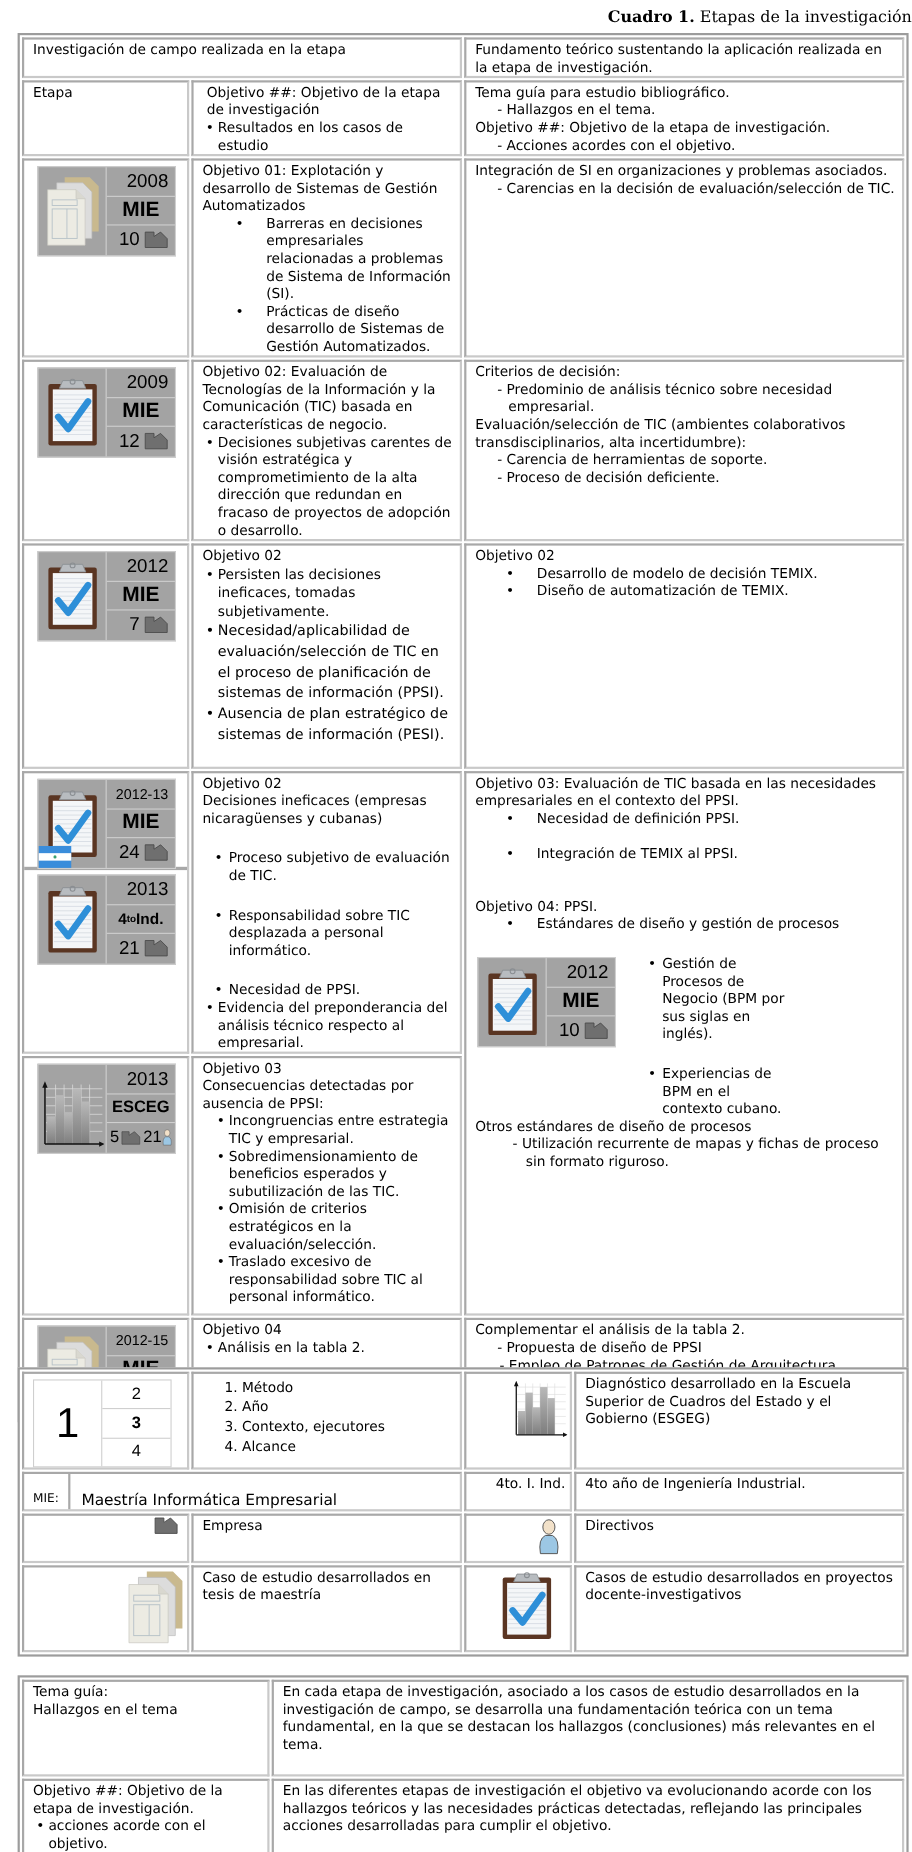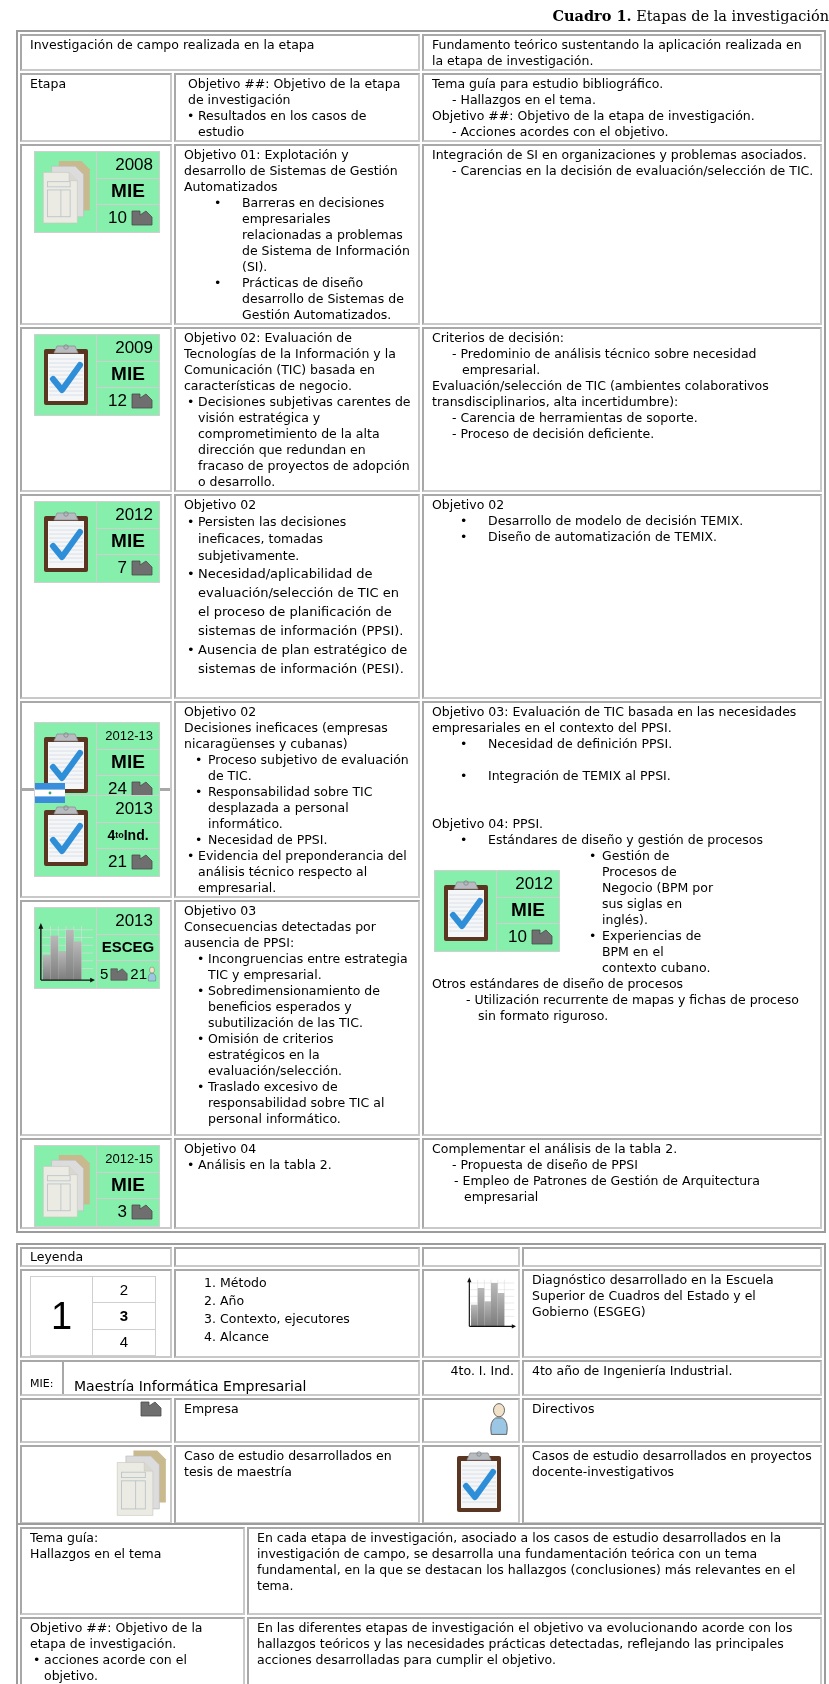--- a/index.html
+++ b/index.html
@@ -13,26 +13,26 @@
   .main { top: 30px; left: 16px; width: 810px; }
   .leg { top: 1243px; left: 16px; width: 810px; }
   .notes { top: 1523px; left: 16px; width: 810px; }
   ul.b { margin: 0; padding-left: 14px; list-style: none; }
   ul.b li { position: relative; }
   ul.b li::before { content: "•"; position: absolute; left: -11px; }
   ul.ind { margin: 0; padding-left: 58px; list-style: none; }
   ul.ind li { position: relative; }
   ul.ind li::before { content: "•"; position: absolute; left: -28px; }
   ul.ind2 { margin: 0; padding-left: 24px; list-style: none; }
-  ul.ind2 li { position: relative; }
+  ul.ind2 li { position: relative; margin-top: 20px; }
   ul.ind2 li::before { content: "•"; position: absolute; left: -13px; }
   .dash { padding-left: 30px; text-indent: -10px; }
   .dash2 { padding-left: 46px; text-indent: -12px; }
   
-  .badge { display: inline-flex; border: 1px solid #cfcfcf; background: #86efac; margin: 4px 0 0 4px; }
+  .badge { display: inline-flex; border: 1px solid #cfcfcf; background: #a3a3a3; margin: 4px 0 0 4px; }
   .badge .ico { width: 62px; height: 80px; display: flex; align-items: center; justify-content: center; border-right: 1px solid #cfcfcf; position: relative; }
   .badge .col { width: 62px; display: flex; flex-direction: column; }
   .badge .col div { height: 26.6px; border-bottom: 1px solid #cfcfcf; display: flex; align-items: center; justify-content: flex-end; padding-right: 6px; font-family: "Liberation Sans", sans-serif; font-size: 17px; }
   .badge .col div:last-child { border-bottom: none; }
   .badge .col .ctx { font-weight: bold; font-size: 19px; justify-content: center; padding-right: 0; }
   .badge .col .yr-s { font-size: 13px; }
   .badge .col .ctx-s { font-size: 14px; }
   .bld { display: inline-block; width: 22px; height: 16px; margin-left: 4px; }
   .flag { position: absolute; left: 0; bottom: 0; width: 30px; height: 20px; }
   .sup { font-size: 9px; vertical-align: super; font-weight: bold; }
@@ -242,21 +242,21 @@
       <div>Objetivo 02</div>
       <ul class="ind" style="padding-left:56px">
         <li>Desarrollo de modelo de decisión TEMIX.</li>
         <li>Diseño de automatización de TEMIX.</li>
       </ul>
     </td>
   </tr>
 
   <tr>
     <td style="height:190px;padding:0">
-      <div style="height:88px;padding:15px 0 0 8px;border-bottom:3px solid #a8a8a8">
+      <div style="height:88px;padding:1px 0 0 8px;border-bottom:3px solid #a8a8a8">
         <div class="badge">
           <div class="ico">
             <svg width="50" height="66">
                   <use href="#sym-clip"></use>
                 </svg>
             <svg class="flag" viewBox="0 0 30 20">
               <rect width="30" height="20" fill="#3a8ddb"></rect>
                   <rect y="6.6" width="30" height="6.8" fill="#fff"></rect>
                   <circle cx="15" cy="10" r="1.4" fill="#3aa070"></circle>
             </svg>
@@ -421,26 +421,20 @@
   </table>
 
 <table class="t leg">
   <colgroup>
       <col style="width:152px">
       <col style="width:246px">
       <col style="width:98px">
       <col>
     </colgroup>
   <tbody>
-      <tr>
-    <td style="height:18px;padding-top:0">Leyenda</td>
-    <td></td>
-        <td></td>
-        <td></td>
-  </tr>
   <tr>
     <td style="height:88px">
       <div style="display:flex;border:1px solid #cfcfcf;width:126px;height:80px;margin:4px 0 0 0">
         <div style="width:62px;display:flex;align-items:center;justify-content:center;font-size:38px;font-family:'Liberation Sans',sans-serif;border-right:1px solid #cfcfcf">1</div>
         <div style="flex:1;display:flex;flex-direction:column;font-family:'Liberation Sans',sans-serif;font-size:15px">
           <div style="flex:1;display:flex;align-items:center;justify-content:center;border-bottom:1px solid #cfcfcf">2</div>
           <div style="flex:1;display:flex;align-items:center;justify-content:center;border-bottom:1px solid #cfcfcf;font-weight:bold">3</div>
           <div style="flex:1;display:flex;align-items:center;justify-content:center">4</div>
         </div>
       </div>

